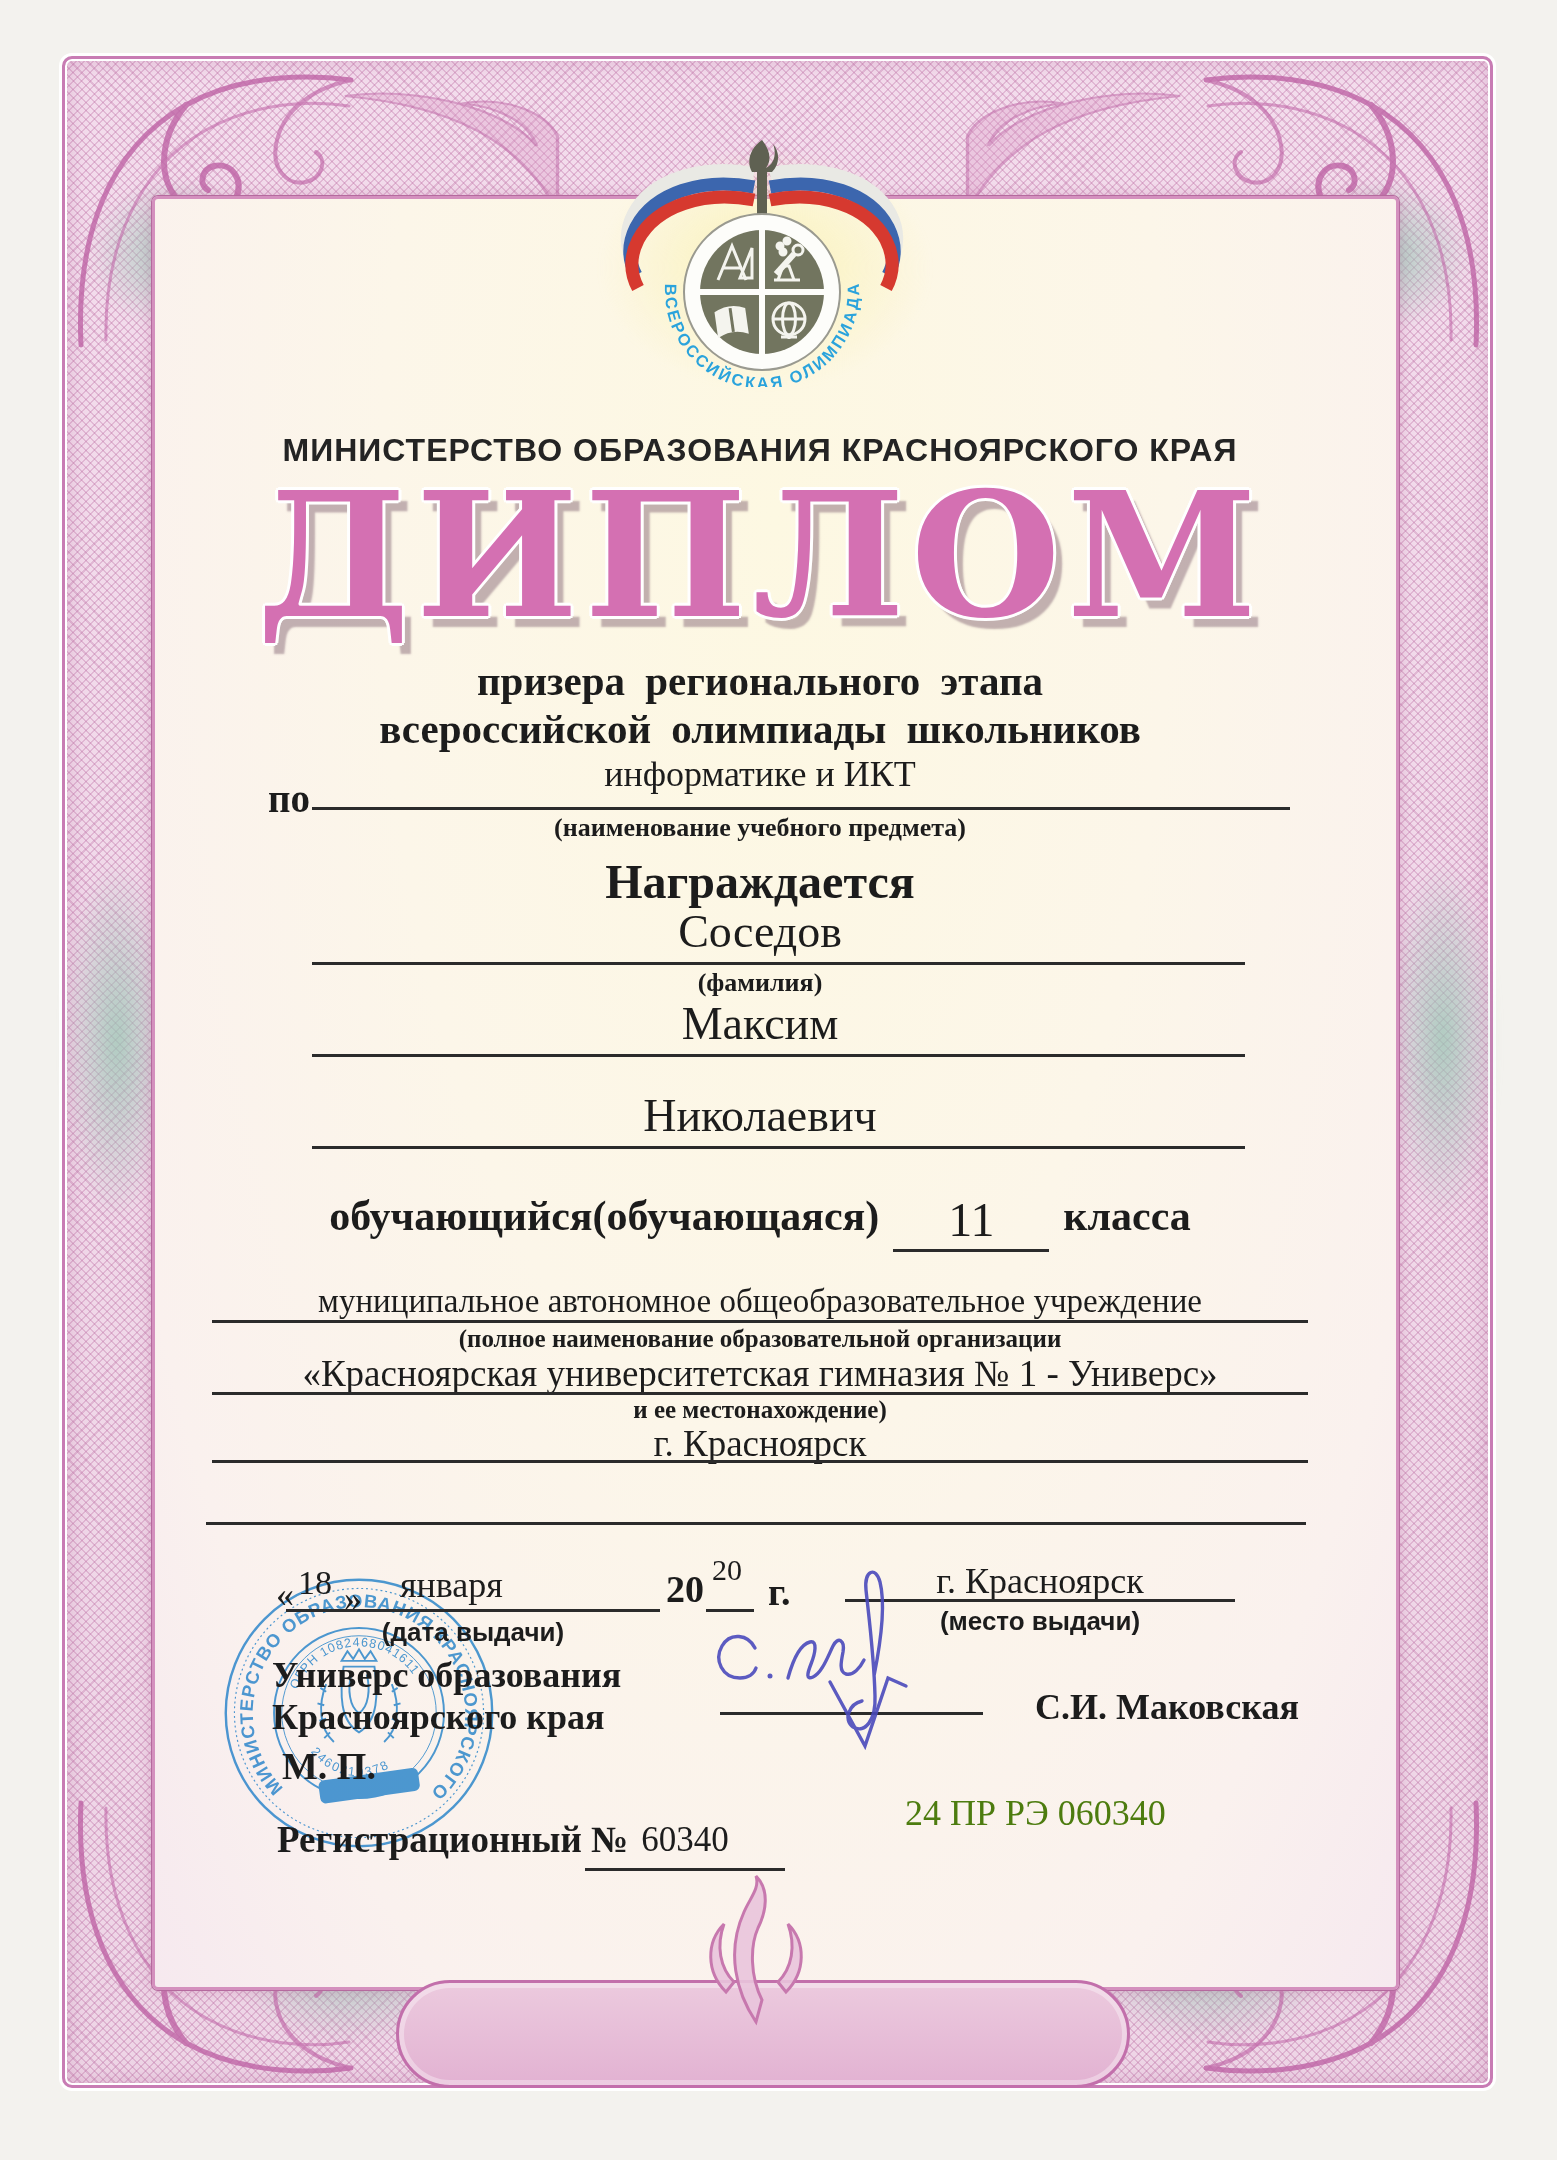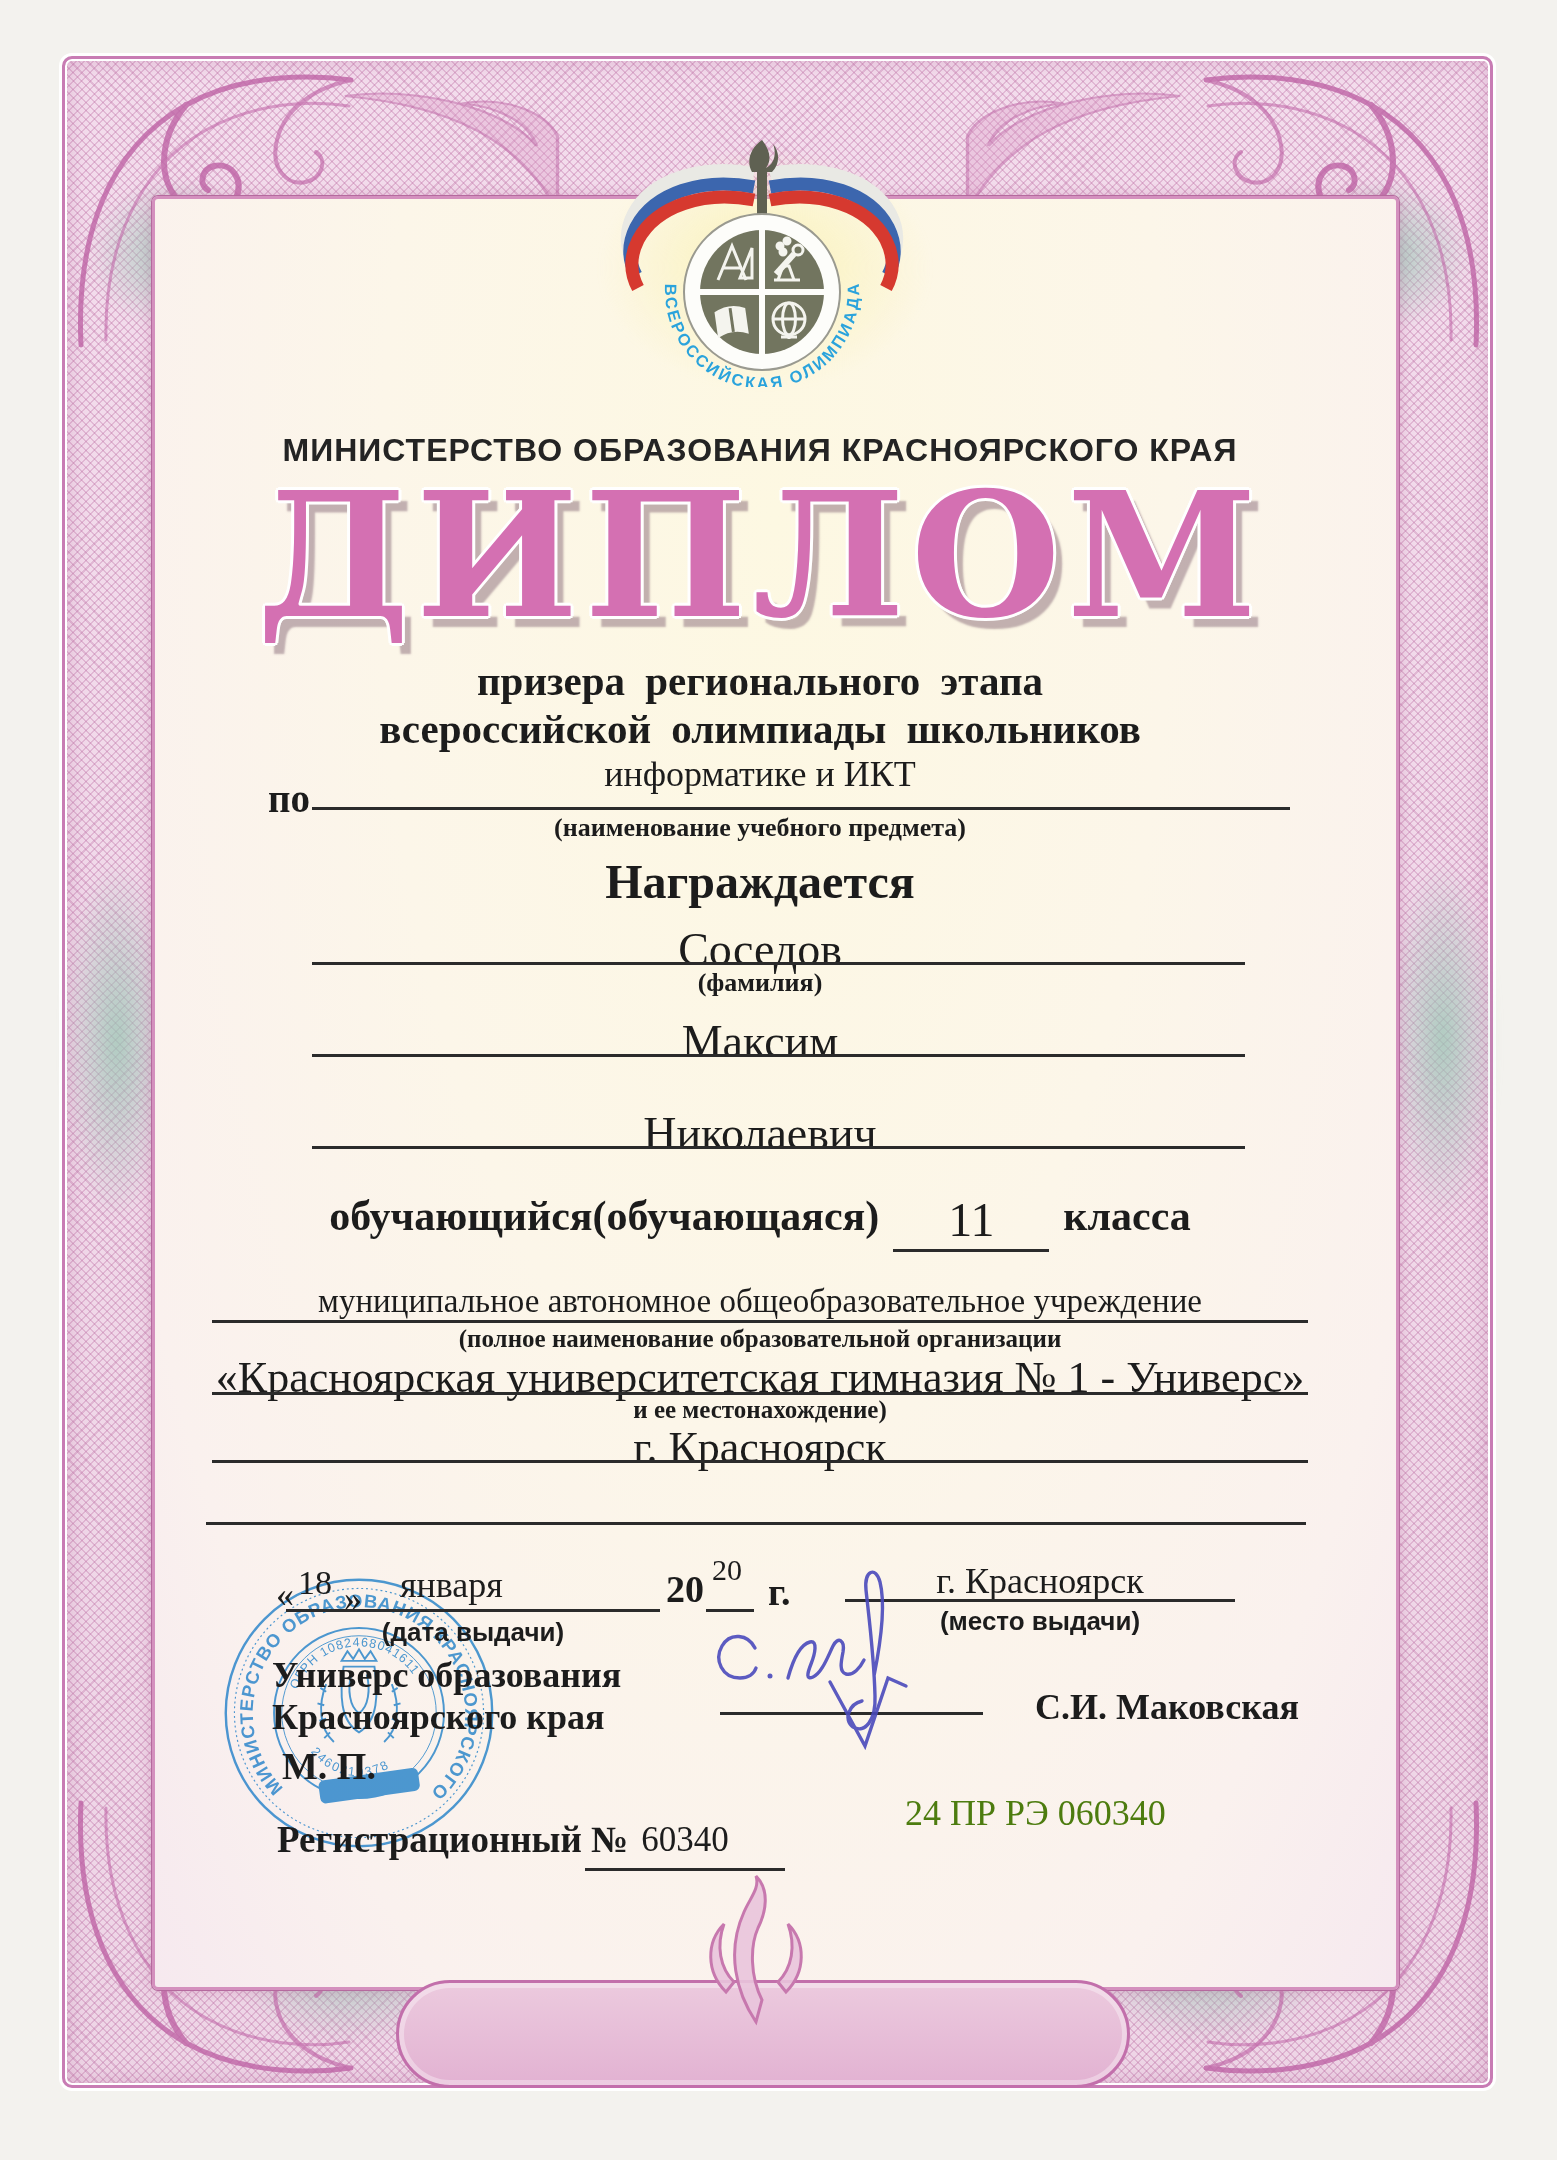--- a/index.html
+++ b/index.html
@@ -32,24 +32,24 @@
   .abs{position:absolute;z-index:6;}
   .ministry{font-family:"Liberation Sans",sans-serif;font-weight:bold;font-size:32px;letter-spacing:1px;color:#242424;}
   .title{font-family:"DejaVu Serif",serif;font-weight:bold;font-size:172px;line-height:1;letter-spacing:6px;color:#d470b2;
          text-shadow:2px 2px 0 #fff,-2px 2px 0 #fff,2px -2px 0 #fff,-2px -2px 0 #fff,0 3px 0 #fff,0 -3px 0 #fff,3px 0 0 #fff,-3px 0 0 #fff,9px 11px 2px rgba(135,105,120,.5);}
   .subtitle{font-weight:bold;font-size:41px;line-height:1.05;word-spacing:10px;}
   .serif-val{font-size:36px;}
   .caption{font-weight:bold;font-size:26px;}
   .caption-sans{font-family:"Liberation Sans",sans-serif;font-weight:bold;font-size:26px;}
   .rule{position:absolute;height:0;border-top:3px solid #2b2b2b;z-index:6;}
   .heading{font-weight:bold;font-size:48px;}
-  .name-val{font-size:46px;margin-top:18px;}
+  .name-val{font-size:46px;}
   .grade-row{display:flex;justify-content:center;align-items:flex-start;gap:14px;font-weight:bold;font-size:42px;}
   .grade-slot{display:inline-block;min-width:140px;border-bottom:3px solid #2b2b2b;font-weight:normal;font-size:48px;text-align:center;padding:0 8px 2px;}
-  .school{font-size:44px;}
+  .school{font-size:37px;}
   .bold-line{font-weight:bold;font-size:36px;line-height:42px;}
   .stamp-wrap{position:absolute;left:219px;top:1573px;z-index:5;opacity:.92;mix-blend-mode:multiply;}
   .sig-wrap{position:absolute;left:660px;top:1560px;z-index:7;}
 </style>
 </head>
 <body>
 
 <div class="page">
 
   <div class="band"></div>

